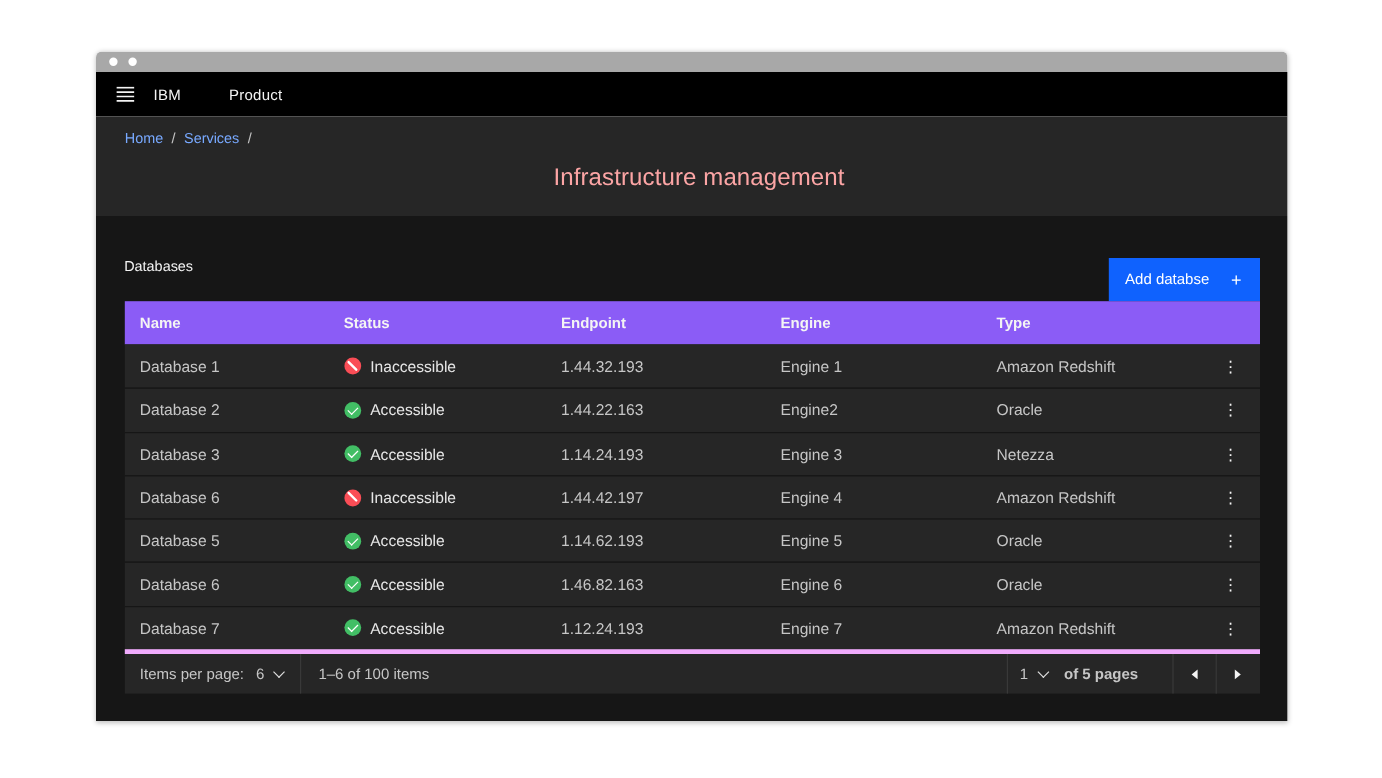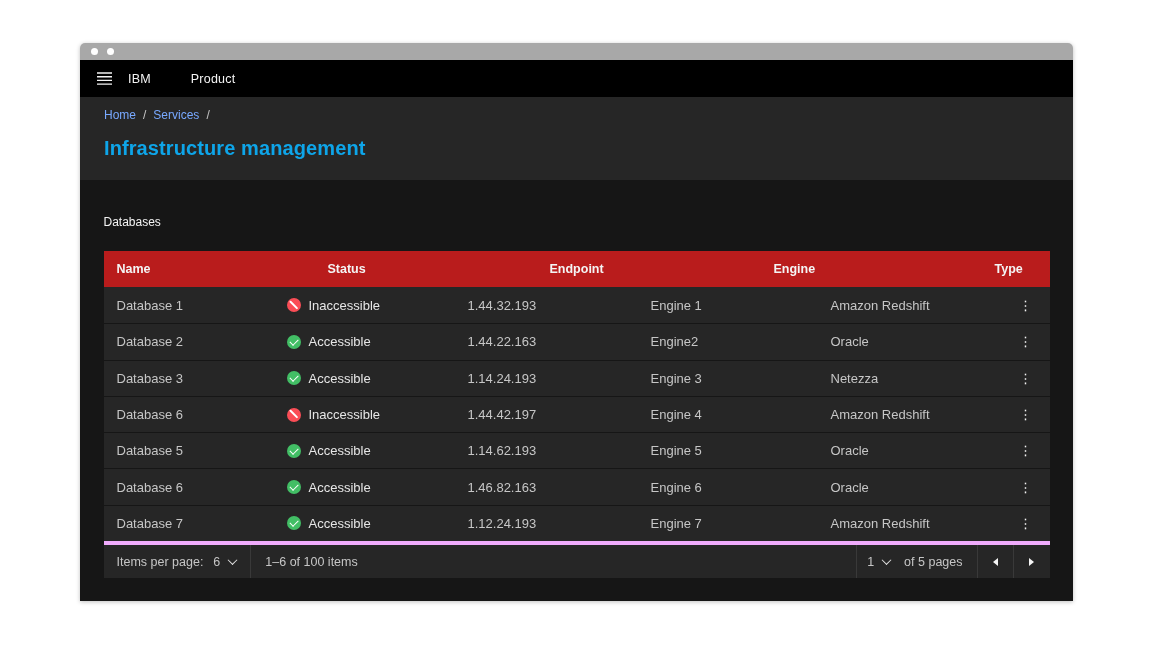--- a/index.html
+++ b/index.html
@@ -15,33 +15,33 @@
   .menu-btn { width:48px; height:37px; display:flex; align-items:center; justify-content:center; cursor:pointer; }
   .brand { color:#f4f4f4; font-size:12.5px; letter-spacing:.2px; }
   .brand .prefix { font-weight:400; margin-right:4px; }
   .brand .name { font-weight:400;padding-left:36px; }
 
   
   .hero { height:83px; background:#262626; padding:11px 12px 0 24px; flex:none; }
   .breadcrumb { display:flex; align-items:center; gap:7px; font-size:12px; }
   .breadcrumb a { color:#78a9ff; text-decoration:none; cursor:pointer; }
   .breadcrumb .sep { color:#c6c6c6; }
-  .page-title { margin-top:15px; color:#0ea5e9; font-size:20px; font-weight:700; letter-spacing:.1px; }
+  .page-title { margin-top:15px; color:#fca5a5; font-size:20px; font-weight:400; letter-spacing:.1px;text-align:center; }
 
   
   .content { flex:1; background:#161616; padding:0 23.5px; display:flex; flex-direction:column; }
   .section-header { height:71px; display:flex; justify-content:space-between; align-items:flex-end; flex:none; }
   .section-title { color:#f4f4f4; font-size:12px; font-weight:400; margin-bottom:22px; }
   .add-btn { height:36px; min-width:111px; background:#0f62fe; color:#ffffff; border:none; font-family:inherit; font-size:12.5px; display:flex; align-items:center; justify-content:space-between; padding:0 15px 0 14px; cursor:pointer; }
   .add-btn .plus { font-size:15px; font-weight:400; margin-left:18px; }
 
   
   .tbl { flex:none; }
   .grid-row { display:grid; grid-template-columns:170px 181px 183px 180px 1fr 48px; align-items:center; }
-  .thead { height:36px; background:#b91c1c;gap:41px; }
+  .thead { height:36px; background:#8b5cf6; }
   .thead .cell { color:#f4f4f4; font-size:12.5px; font-weight:700; }
   .cell { padding-left:13px; }
   .trow { height:36.3px; background:#262626; border-top:1px solid #161616; color:#c6c6c6; font-size:13px; }
   .trow:first-child { border-top:none; }
   .status-cell { display:flex; align-items:center; gap:8px; color:#e6e6e6; }
   .sicon { width:14px; height:14px; border-radius:50%; position:relative; flex:none; display:inline-block; }
   .icon-ok { background:#42be65; }
   .icon-ok::after { content:""; position:absolute; left:3.5px; top:3.8px; width:6.5px; height:3.5px; border-left:1.6px solid #ffffff; border-bottom:1.6px solid #ffffff; transform:rotate(-45deg); }
   .icon-error { background:#fa4d56; }
   .icon-error::after { content:""; position:absolute; left:1.3px; top:5.9px; width:11.4px; height:2.4px; background:#ffffff; transform:rotate(45deg); border-radius:1px; }
@@ -49,21 +49,21 @@
   .overflow-dots { color:#f4f4f4; font-size:13px; letter-spacing:0; line-height:1; }
 
   
   .pagination { height:37px; background:#262626; border-top:4px solid #f0abfc; display:flex; align-items:stretch; font-size:12.5px; color:#c6c6c6; flex:none; }
   .pg-left { display:flex; align-items:center; }
   .pg-right { margin-left:auto; display:flex; align-items:stretch; }
   .pg-label { padding-left:13px; }
   .pg-select { display:flex; align-items:center; gap:9px; padding:0 14px 0 10px; cursor:pointer; height:100%; }
   .v-div { width:1px; background:#393939; height:100%; }
   .pg-range { padding-left:14px; display:flex; align-items:center; }
-  .pg-pages { display:flex; align-items:center; padding-right:14px; }
+  .pg-pages { display:flex; align-items:center; padding-right:28px;font-weight:bold; }
   .chevron { display:inline-block; width:7px; height:7px; border-right:1.2px solid #e0e0e0; border-bottom:1.2px solid #e0e0e0; transform:rotate(45deg) translate(-1px,-1px); }
   .pg-btn { width:35.5px; display:flex; align-items:center; justify-content:center; cursor:pointer; }
   .tri-left { width:0; height:0; border-top:4px solid transparent; border-bottom:4px solid transparent; border-right:5px solid #f4f4f4; }
   .tri-right { width:0; height:0; border-top:4px solid transparent; border-bottom:4px solid transparent; border-left:5px solid #f4f4f4; }
 </style>
 </head>
 <body>
 
 <div class="window">
 
@@ -90,20 +90,24 @@
       <a>Services</a>
       <span class="sep">/</span>
     </div>
     <div class="page-title">Infrastructure management</div>
   </div>
 
   <div class="content">
 
     <div class="section-header">
       <div class="section-title">Databases</div>
+      <button class="add-btn">
+        <span>Add databse</span>
+        <span class="plus">+</span>
+      </button>
     </div>
 
     <div class="tbl">
       <div class="grid-row thead">
         <div class="cell">Name</div>
         <div class="cell">Status</div>
         <div class="cell">Endpoint</div>
         <div class="cell">Engine</div>
         <div class="cell">Type</div>
         <div class="cell"></div>

